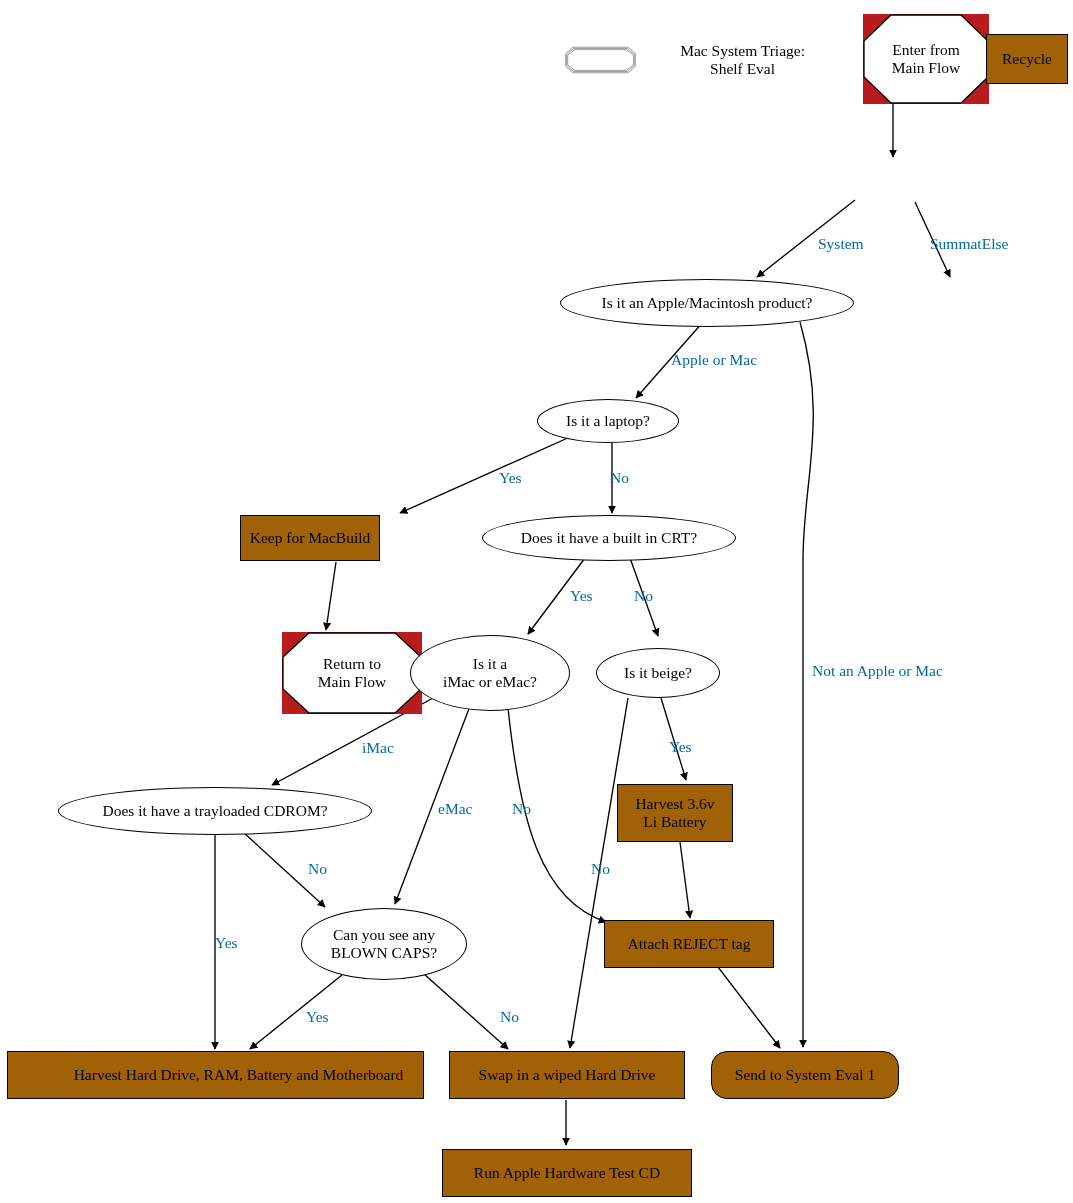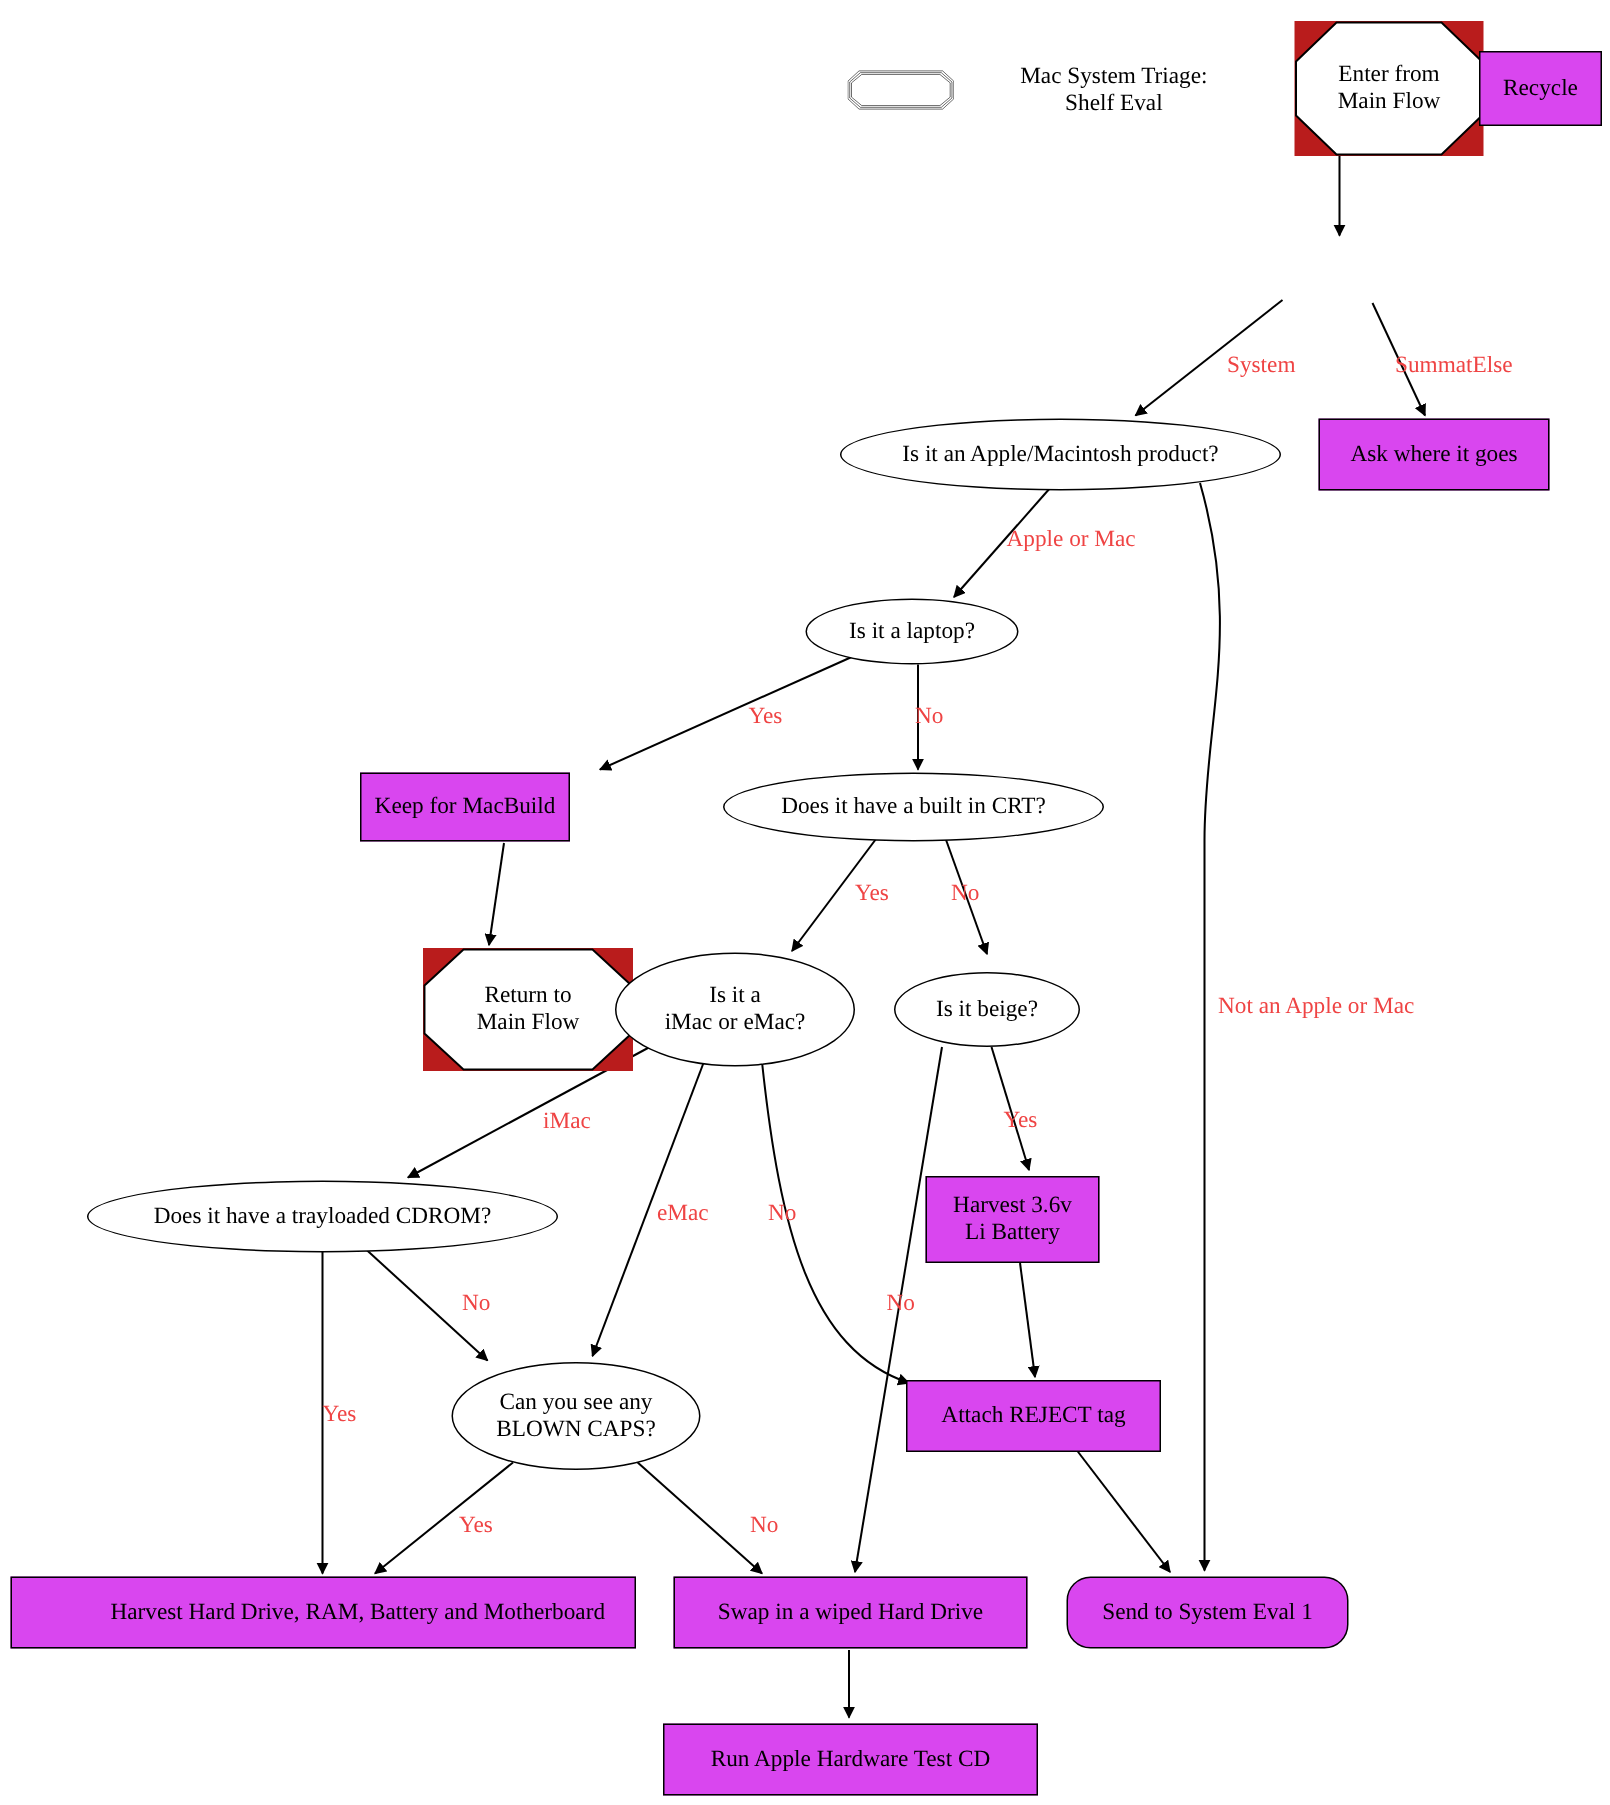--- a/index.html
+++ b/index.html
@@ -30,21 +30,21 @@
     text-align: center;
     color: #000000;
     font-size: 15.5px;
     line-height: 1.18;
     box-sizing: border-box;
     white-space: nowrap;
     z-index: 3;
   }
   .box {
     border: 1.3px solid #000000;
-    background: #d946ef;
+    background: #a16207;
   }
   .ellipse {
     border: 1.3px solid #000000;
     border-radius: 50%;
     background: #ffffff;
   }
   .octagon {
     background: #b91c1c;
     margin-left: 32px;
   }
@@ -55,21 +55,21 @@
   }
   .octagon .oct-label {
     position: relative;
     z-index: 1;
   }
   .title-node {
     background: transparent;
   }
   .edge-label {
     position: absolute;
-    color: #ef4444;
+    color: #0369a1;
     font-size: 15.5px;
     white-space: nowrap;
     z-index: 4;
     background: transparent;
   }
 </style>
 </head>
 <body>
 
 <div id="canvas">
@@ -148,23 +148,20 @@
       <div>Enter from</div>
       <div>Main Flow</div>
     </div>
   </div>
 
   <div class="node box" style="left:986px; top:34px; width:82px; height:50px;">
     <span>Recycle</span>
   </div>
 
 
-  <div class="node box" style="left:879px; top:279px; width:154px; height:48px;">
-    <span>Ask where it goes</span>
-  </div>
 
   <div class="node ellipse" style="left:560px; top:279px; width:294px; height:48px;">
     <span>Is it an Apple/Macintosh product?</span>
   </div>
 
   <div class="node ellipse" style="left:537px; top:399px; width:142px; height:44px;">
     <span>Is it a laptop?</span>
   </div>
 
   <div class="node box" style="left:240px; top:515px; width:140px; height:46px;">

